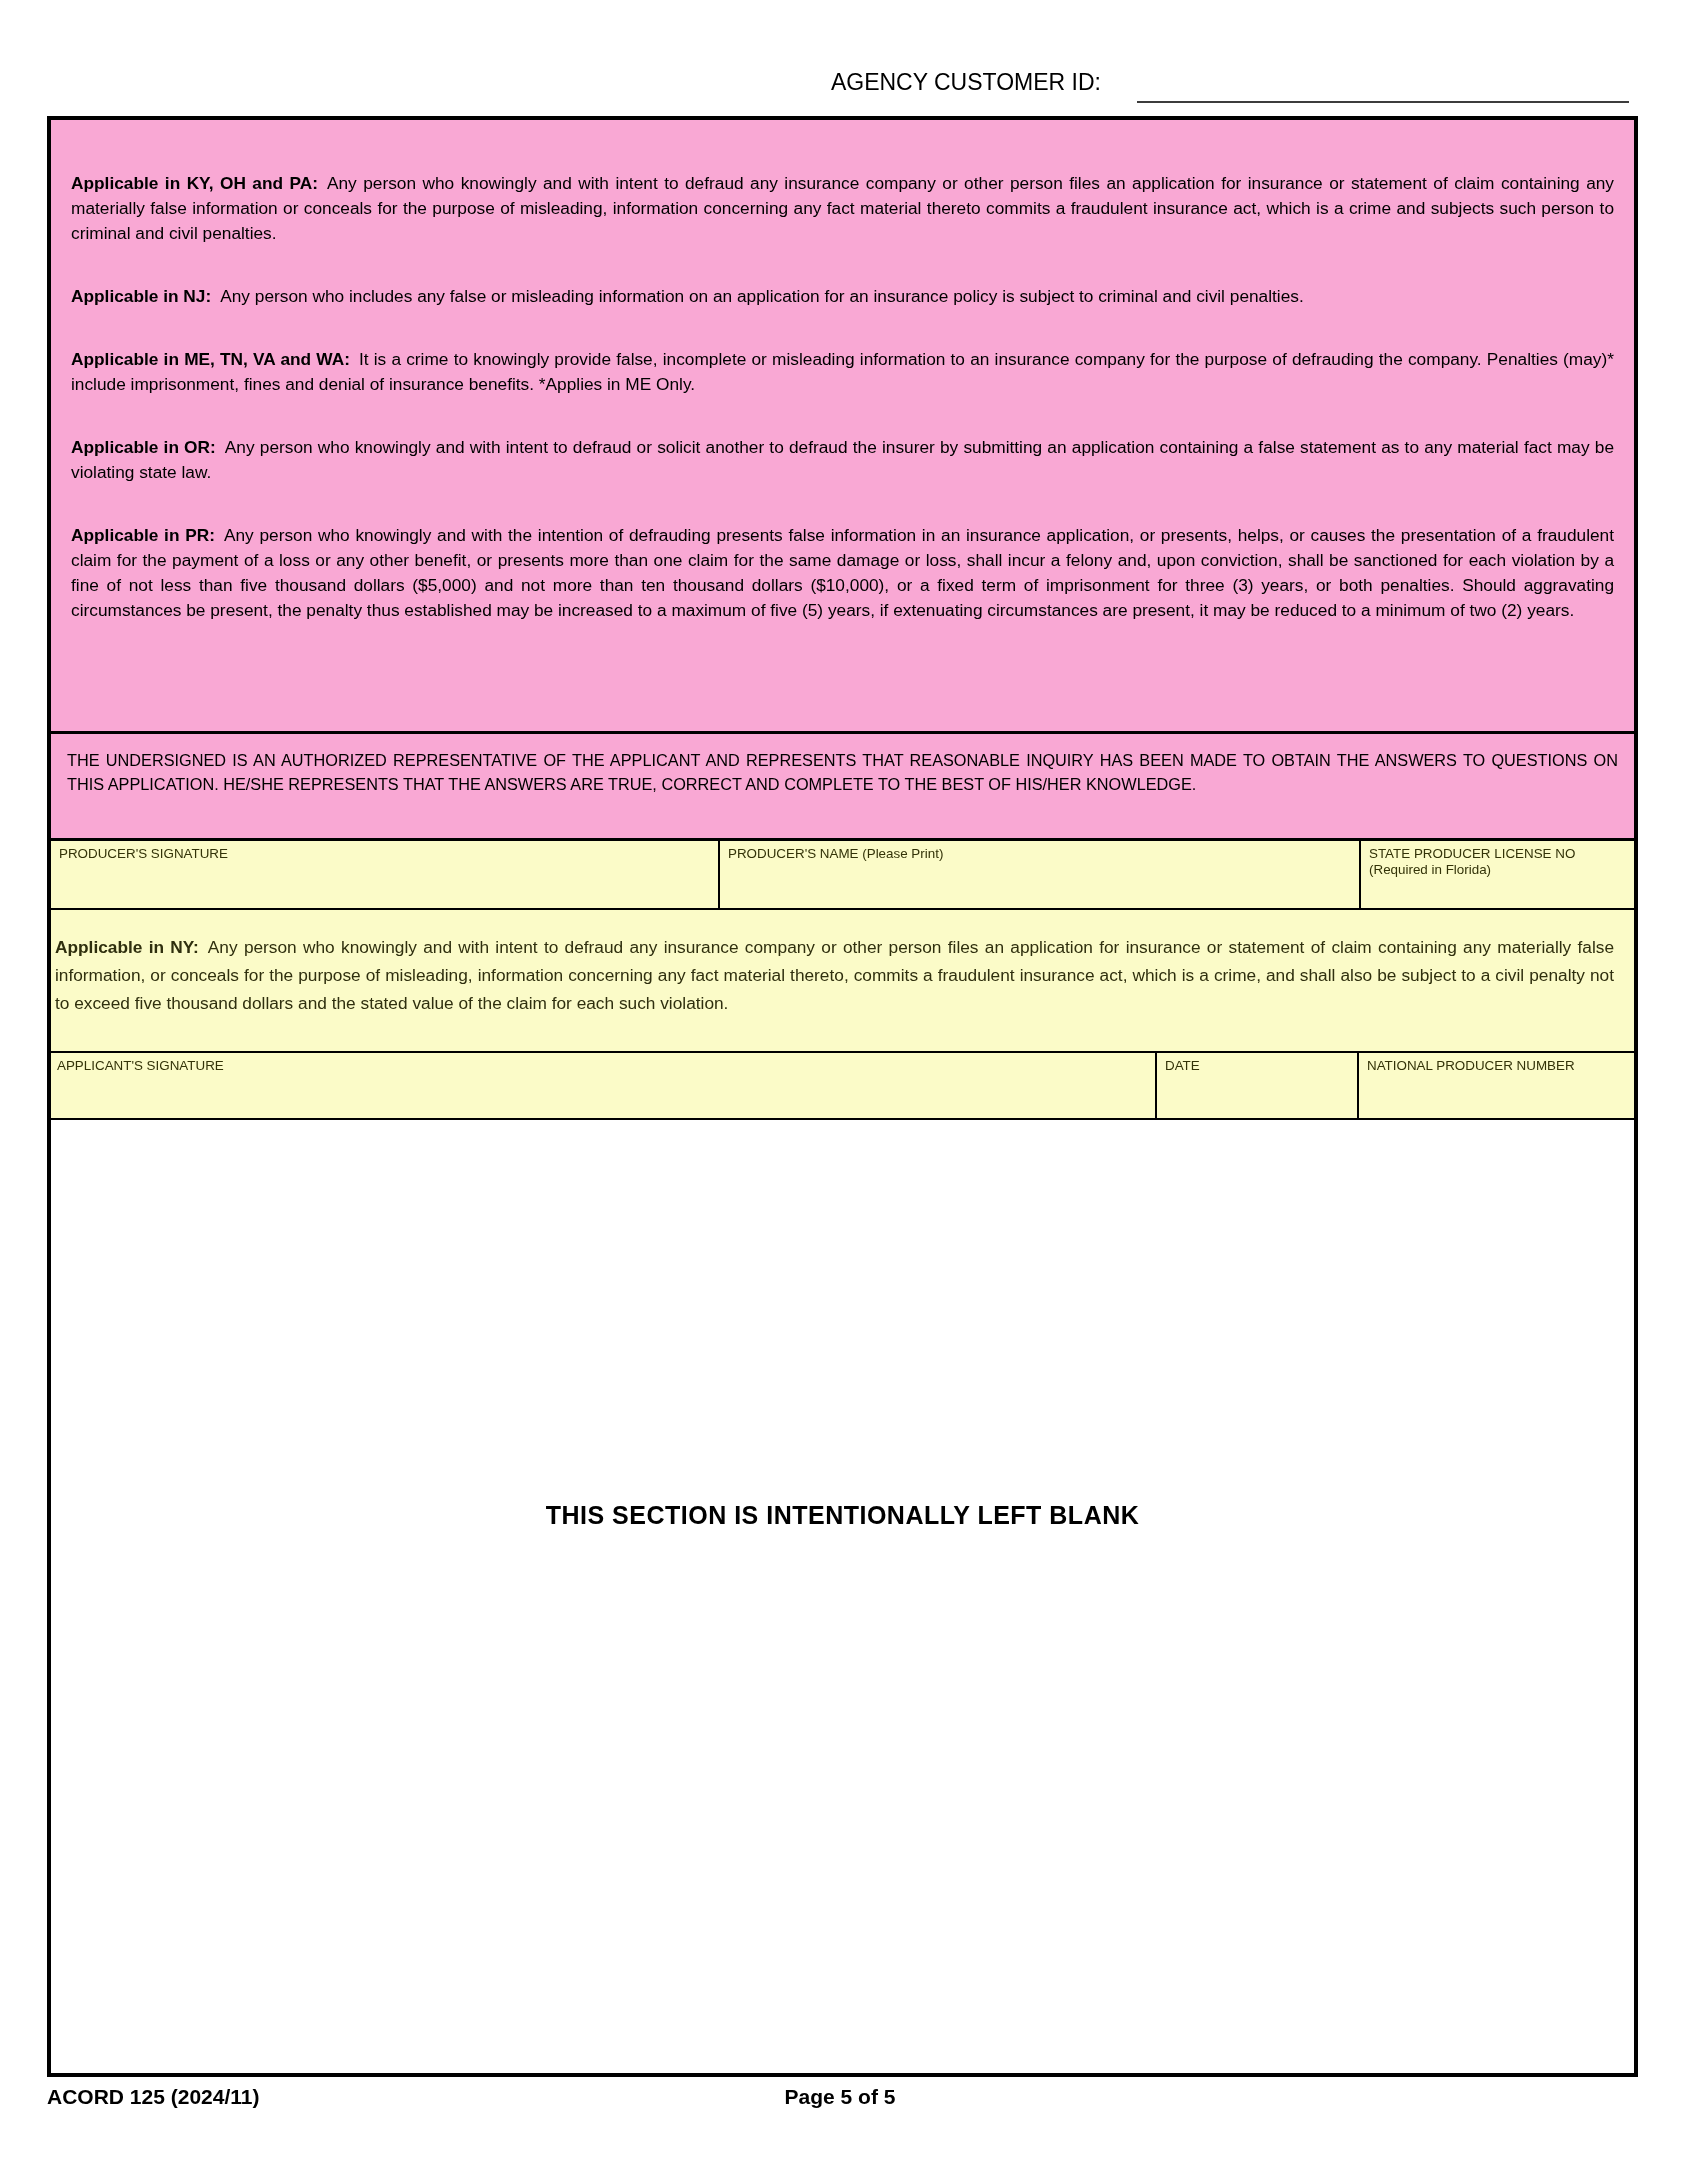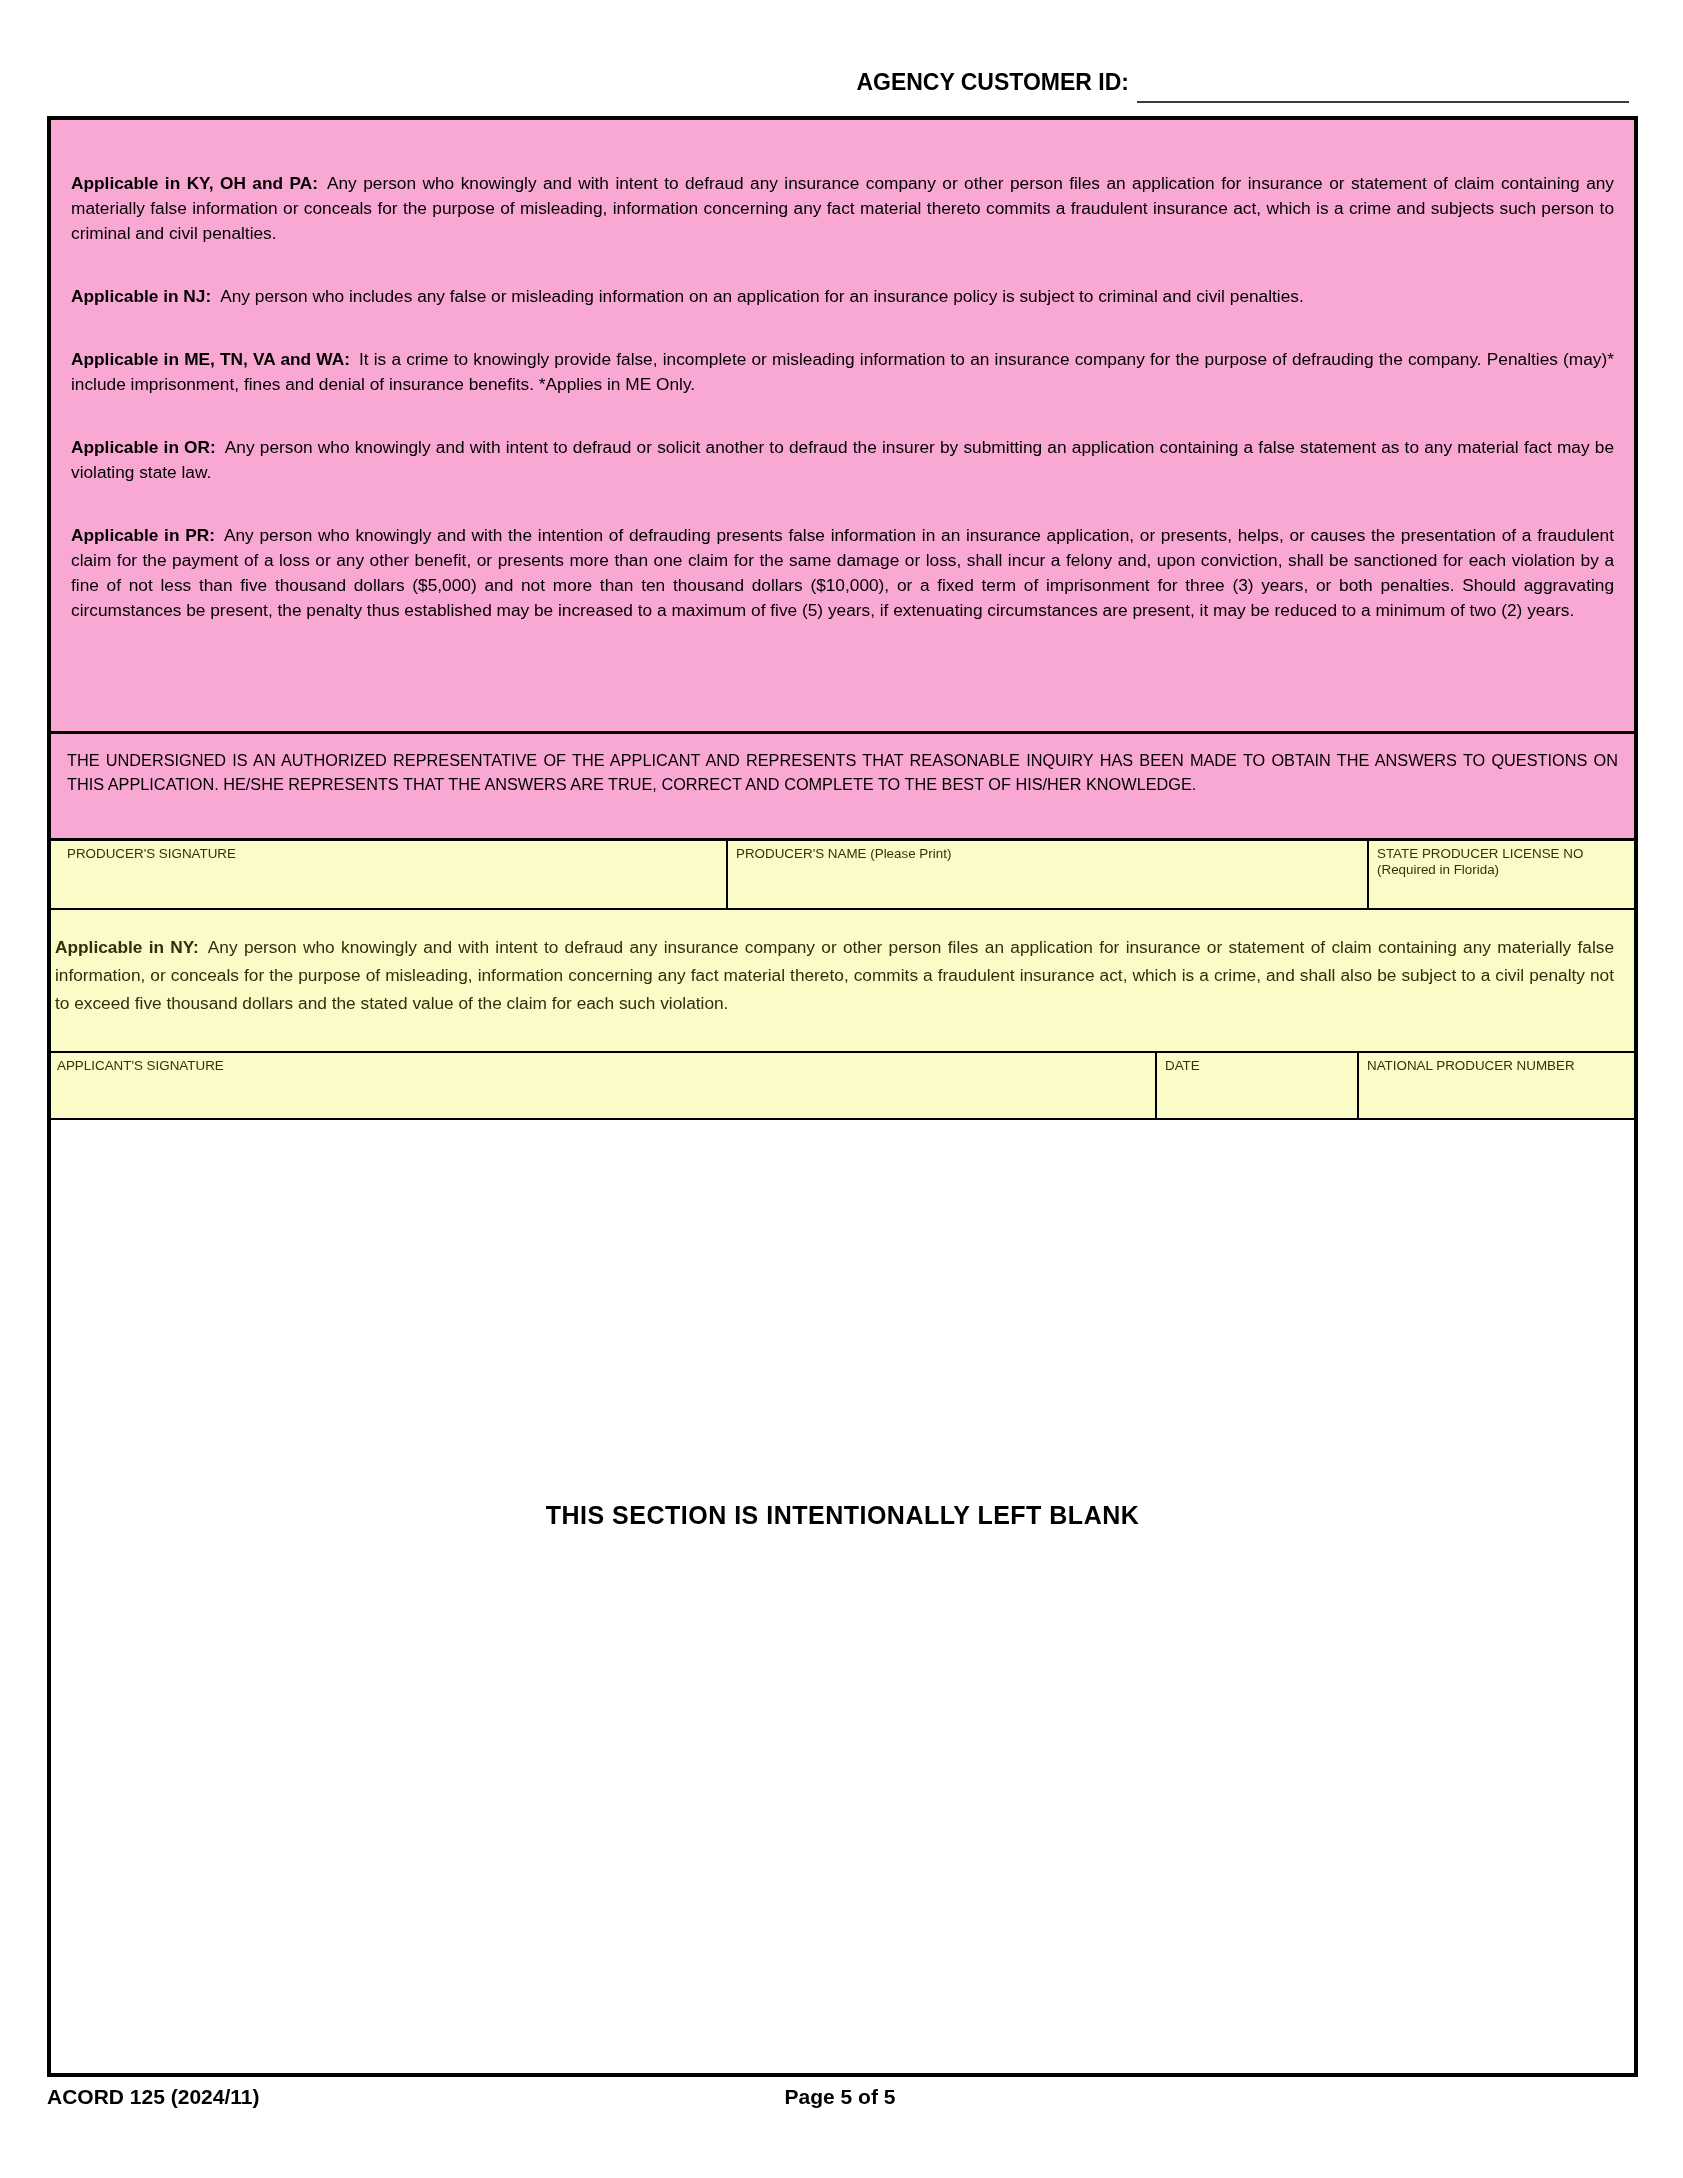--- a/index.html
+++ b/index.html
@@ -8,22 +8,22 @@
     width: 1683px; height: 2178px;
     position: relative;
     font-family: "Liberation Sans", sans-serif;
     color: #000;
     overflow: hidden;
   }
   .page { position: absolute; inset: 0; }
 
   
   .agency-label {
-    position: absolute; top: 69px; right: 554px;
-    font-size: 23px; font-weight: bold; white-space: nowrap;
+    position: absolute; top: 69px; right: 582px;
+    font-size: 23px; font-weight: normal; white-space: nowrap;
   }
   .agency-line {
     position: absolute; top: 79px; left: 1137px; width: 492px; height: 24px;
     border-bottom: 2px solid #3c3c3c;
   }
 
   
   .main-box {
     position: absolute; left: 47px; top: 116px;
     width: 1591px; height: 1961px;
@@ -54,21 +54,21 @@
   .undersigned-section p {
     font-size: 16.3px; line-height: 24px; text-align: justify;
   }
 
   
   .sig-row {
     display: flex;
     background: #FBFBC8;
     border-bottom: 2px solid #000;
   }
-  .producer-row { height: 69px; padding-left: 8px; }
+  .producer-row { height: 69px; }
   .applicant-row { height: 67px; }
   .cell { padding: 5px 8px; overflow: hidden; }
   .cell + .cell { border-left: 2px solid #000; }
   .cell-label {
     font-size: 13.4px; color: #333308; line-height: 16px;
   }
   .producer-row .cell-sig   { width: 667px; }
   .producer-row .cell-name  { width: 641px; }
   .producer-row .cell-lic   { flex: 1; }
   .applicant-row .cell-sig  { width: 1104px; padding-left: 6px; }

